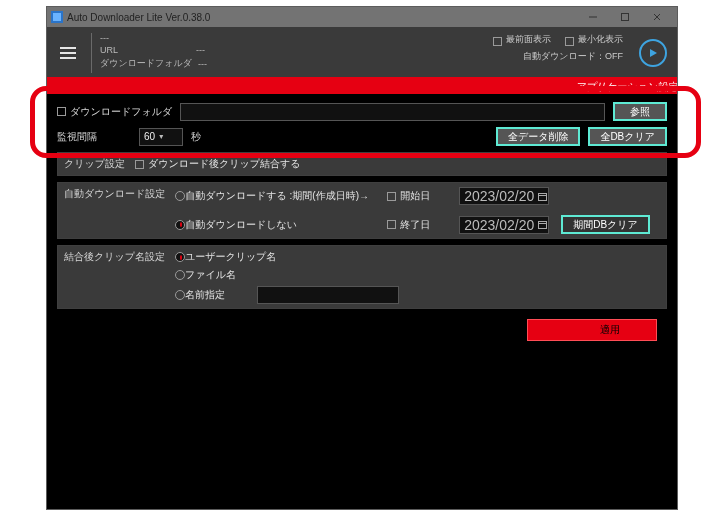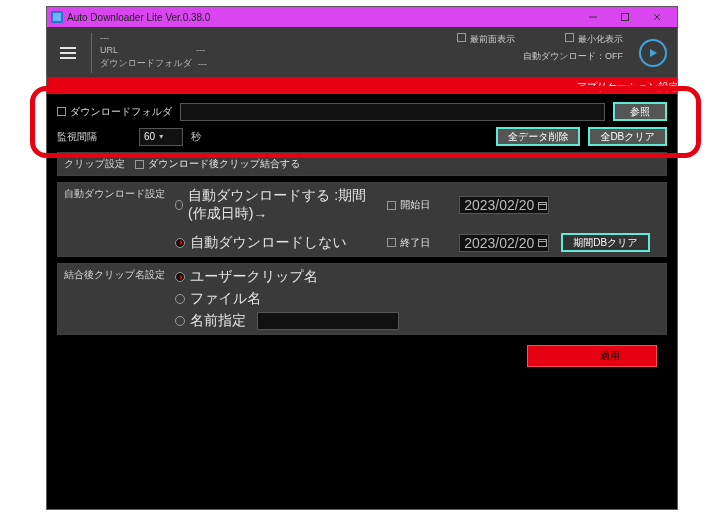--- a/index.html
+++ b/index.html
@@ -1,57 +1,57 @@
 <!DOCTYPE html>
 <html><head>
 <meta charset="utf-8">
 <style>
   * { margin: 0; padding: 0; box-sizing: border-box; -webkit-font-smoothing: antialiased; }
   html, body { width: 720px; height: 516px; font-family: "Segoe UI", "Meiryo", sans-serif; font-size: 10px; color: #e4e4e4; overflow: hidden; background: #fff; }
   .app-shell { position: relative; width: 720px; height: 516px; background: #fff; }
   .window { position: absolute; left: 46px; top: 6px; width: 632px; height: 504px; background: #000; border: 1px solid #5c5c5c; display: flex; flex-direction: column; }
-  .titlebar { height: 20px; background: #d946ef; color: #000; display: flex; align-items: center; padding: 0 4px; }
+  .titlebar { height: 20px; background: #737373; color: #000; display: flex; align-items: center; padding: 0 4px; }
   .app-icon { width: 12px; height: 12px; margin-right: 4px; }
   .app-icon svg { display: block; }
   .title-text { flex: 1; font-size: 10px; color: #222; }
   .win-btn { width: 32px; height: 20px; display: flex; align-items: center; justify-content: center; color: #333; }
   .win-btn svg { display: block; }
 
   .topbar { background: #3a3a3a; display: flex; flex-direction: column; }
   .topbar-row { display: flex; align-items: flex-start; padding: 6px 10px 4px 6px; }
   .menu-btn { width: 30px; height: 40px; display: flex; align-items: center; justify-content: center; }
   .menu-btn svg { display: block; }
   .vdiv { width: 1px; height: 40px; background: #6a6a6a; margin: 0 8px; }
   .status-block { flex: 1; display: flex; flex-direction: column; gap: 2px; font-size: 9px; }
   .status-line { display: flex; gap: 6px; align-items: center; }
   .status-label { color: #bbb; min-width: 90px; }
   .status-val { color: #bbb; }
   .topbar-right { display: flex; flex-direction: column; align-items: flex-end; gap: 4px; margin-right: 6px; }
   .chk-row { display: flex; gap: 14px; }
-  .chk { display: flex; align-items: flex-start; gap: 4px; font-size: 9px; color: #ccc; margin-left: 36px; }
+  .chk { display: flex; align-items: flex-end; gap: 4px; font-size: 9px; color: #ccc; }
   .chk-box { width: 9px; height: 9px; border: 1px solid #9a9a9a; background: transparent; }
   .autodl-off { font-size: 9px; color: #ccc; }
   .play-btn { width: 28px; height: 28px; border: 2px solid #3ea4e0; border-radius: 50%; display: flex; align-items: center; justify-content: center; margin-left: 10px; align-self: center; }
   .play-btn svg { display: block; }
   .hr-red { height: 3px; background: #e60012; width: 100%; }
   .section-title { background: #e60012; color: #fff; text-align: right; font-size: 10px; height: 14px; line-height: 14px; position: relative; overflow: hidden; font-style: italic; }
 
   .content { flex: 1; padding: 8px 10px; display: flex; flex-direction: column; gap: 6px; overflow: hidden; }
   .row { display: flex; align-items: center; gap: 8px; }
   .form-check { display: flex; align-items: center; gap: 4px; font-size: 10px; }
   .field-label { color: #d6d6d6; }
   .textbox { background: #111; border: 1px solid #555; height: 18px; color: #eee; padding: 0 4px; font-size: 10px; }
   .btn { background: #555; border: 2px solid #5eead4; color: #fff; height: 19px; padding: 0 10px; font-size: 10px; display: flex; align-items: center; justify-content: center; min-width: 54px; }
   .btn-dark { background: #333; }
   .sel { background: #111; border: 1px solid #555; height: 18px; color: #eee; font-size: 10px; display: flex; align-items: center; padding: 0 2px 0 4px; gap: 4px; }
   .sel .caret { font-size: 8px; color: #bbb; }
   .panel { background: #3a3a3a; border: 1px solid #3f3f3f; padding: 4px 6px; display: flex; gap: 4px; }
   .panel-title { font-size: 10px; color: #d6d6d6; }
   .panel-body { padding-left: 6px; display: flex; flex-direction: column; gap: 4px; }
-  .radio { display: flex; align-items: center; gap: 5px; font-size: 14px; }
+  .radio { display: flex; align-items: center; font-size: 10px; }
   .radio-dot { width: 10px; height: 10px; border-radius: 50%; border: 1px solid #9a9a9a; display: flex; align-items: center; justify-content: center; }
   .radio-dot.sel::after { content: ""; width: 5px; height: 5px; border-radius: 50%; background: #e60012; }
   .date-box { background: #111; border: 1px solid #555; height: 18px; color: #bbb; font-size: 14px; display: flex; align-items: center; padding: 0 4px; gap: 4px; min-width: 78px; justify-content: space-between; }
   .date-box svg { display: block; }
   .grid-autodl { display: grid; grid-template-columns: 200px 60px 90px auto; gap: 10px 12px; align-items: center; }
   .apply-btn { background: #e60012; border: 1px solid #ff4d56; color: #000; height: 22px; width: 130px; font-size: 10px; display: flex; align-items: center; justify-content: center; align-self: flex-end; margin-top: 4px; margin-right: 10px; padding-left: 36px; }
 
   
   .highlight { position: absolute; border: 5px solid #e60012; border-radius: 16px; pointer-events: none; }
 </style>

